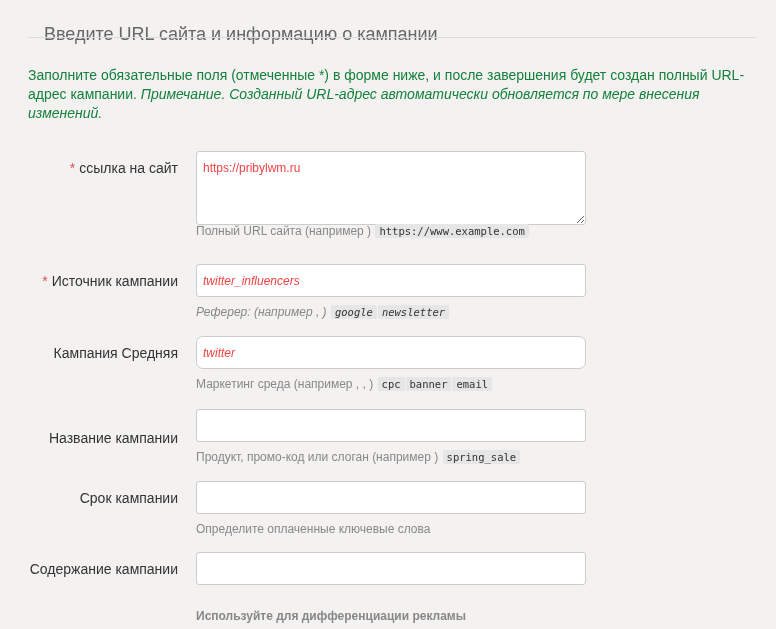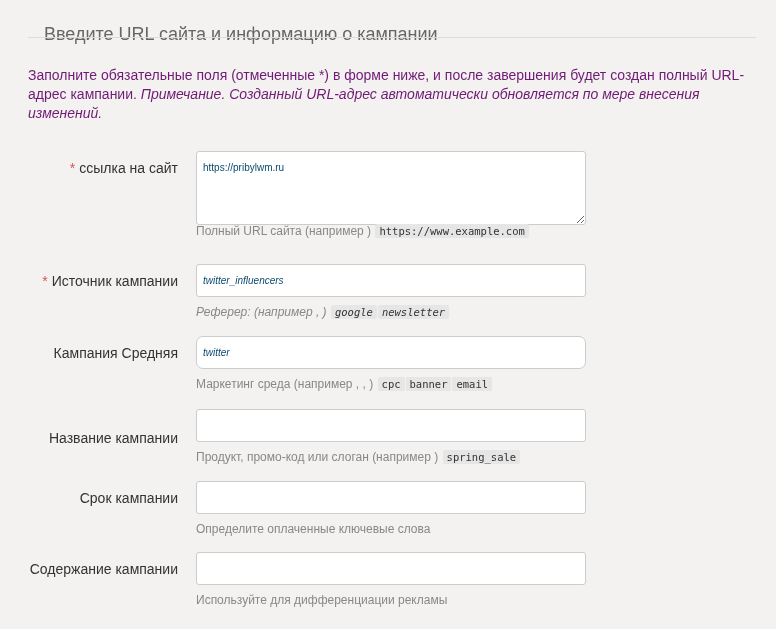--- a/index.html
+++ b/index.html
@@ -33,21 +33,21 @@
       height: 1px;
       background: #dcdcdc;
     }
     .intro {
       position: absolute;
       left: 28px;
       top: 66px;
       width: 730px;
       font-size: 14px;
       line-height: 19px;
-      color: #701a75;
+      color: #15803d;
     }
     .intro em {
       font-style: italic;
     }
     .row {
       position: absolute;
       left: 0;
       width: 776px;
     }
     .label {
@@ -65,22 +65,22 @@
     }
     .field {
       position: absolute;
       left: 196px;
       width: 390px;
       border: 1px solid #ccc;
       border-radius: 3px;
       background: #fff;
       box-sizing: border-box;
       font-family: "Liberation Sans", "DejaVu Sans", sans-serif;
-      font-size: 10px;
-      color: #0c4a6e;
+      font-size: 12px;
+      color: #ef4444;
       padding: 6px 6px;
       outline: none;
     }
     input.field {
       height: 33px;
       font-style: italic;
     }
     textarea.field {
       height: 74px;
       resize: both;
@@ -158,14 +158,14 @@
 
 <div class="row" style="top:481px;">
   <div class="label" style="top:8px;">Срок кампании</div>
   <input class="field" style="top: 0px;" type="text" value="">
   <div class="help" style="top:40px;">Определите оплаченные ключевые слова</div>
 </div>
 
 <div class="row" style="top:552px;">
   <div class="label" style="top:8px;">Содержание кампании</div>
   <input class="field" style="top: 0px;" type="text" value="">
-  <div class="help" style="top:40px;">Используйте для дифференциации рекламы</div>
+  <div class="help" style="top:56px;font-weight:bold;">Используйте для дифференциации рекламы</div>
 </div>
 
 </body></html>

